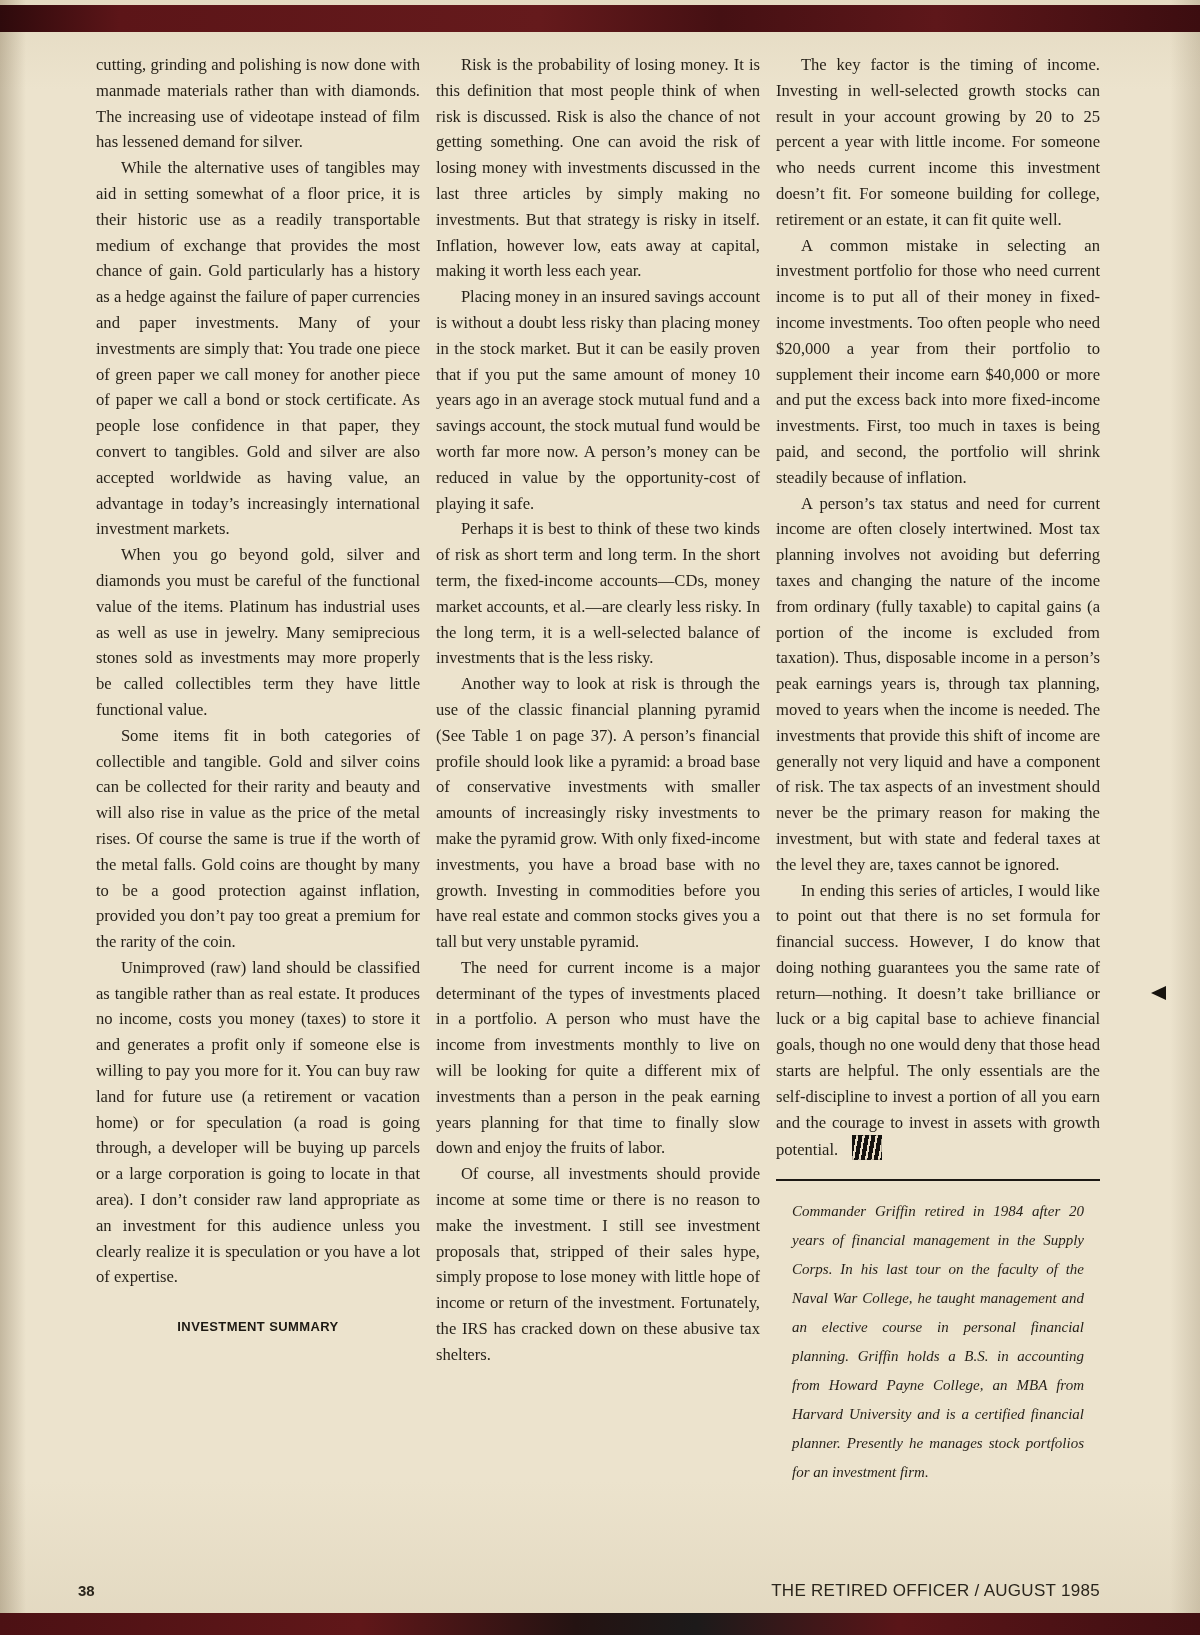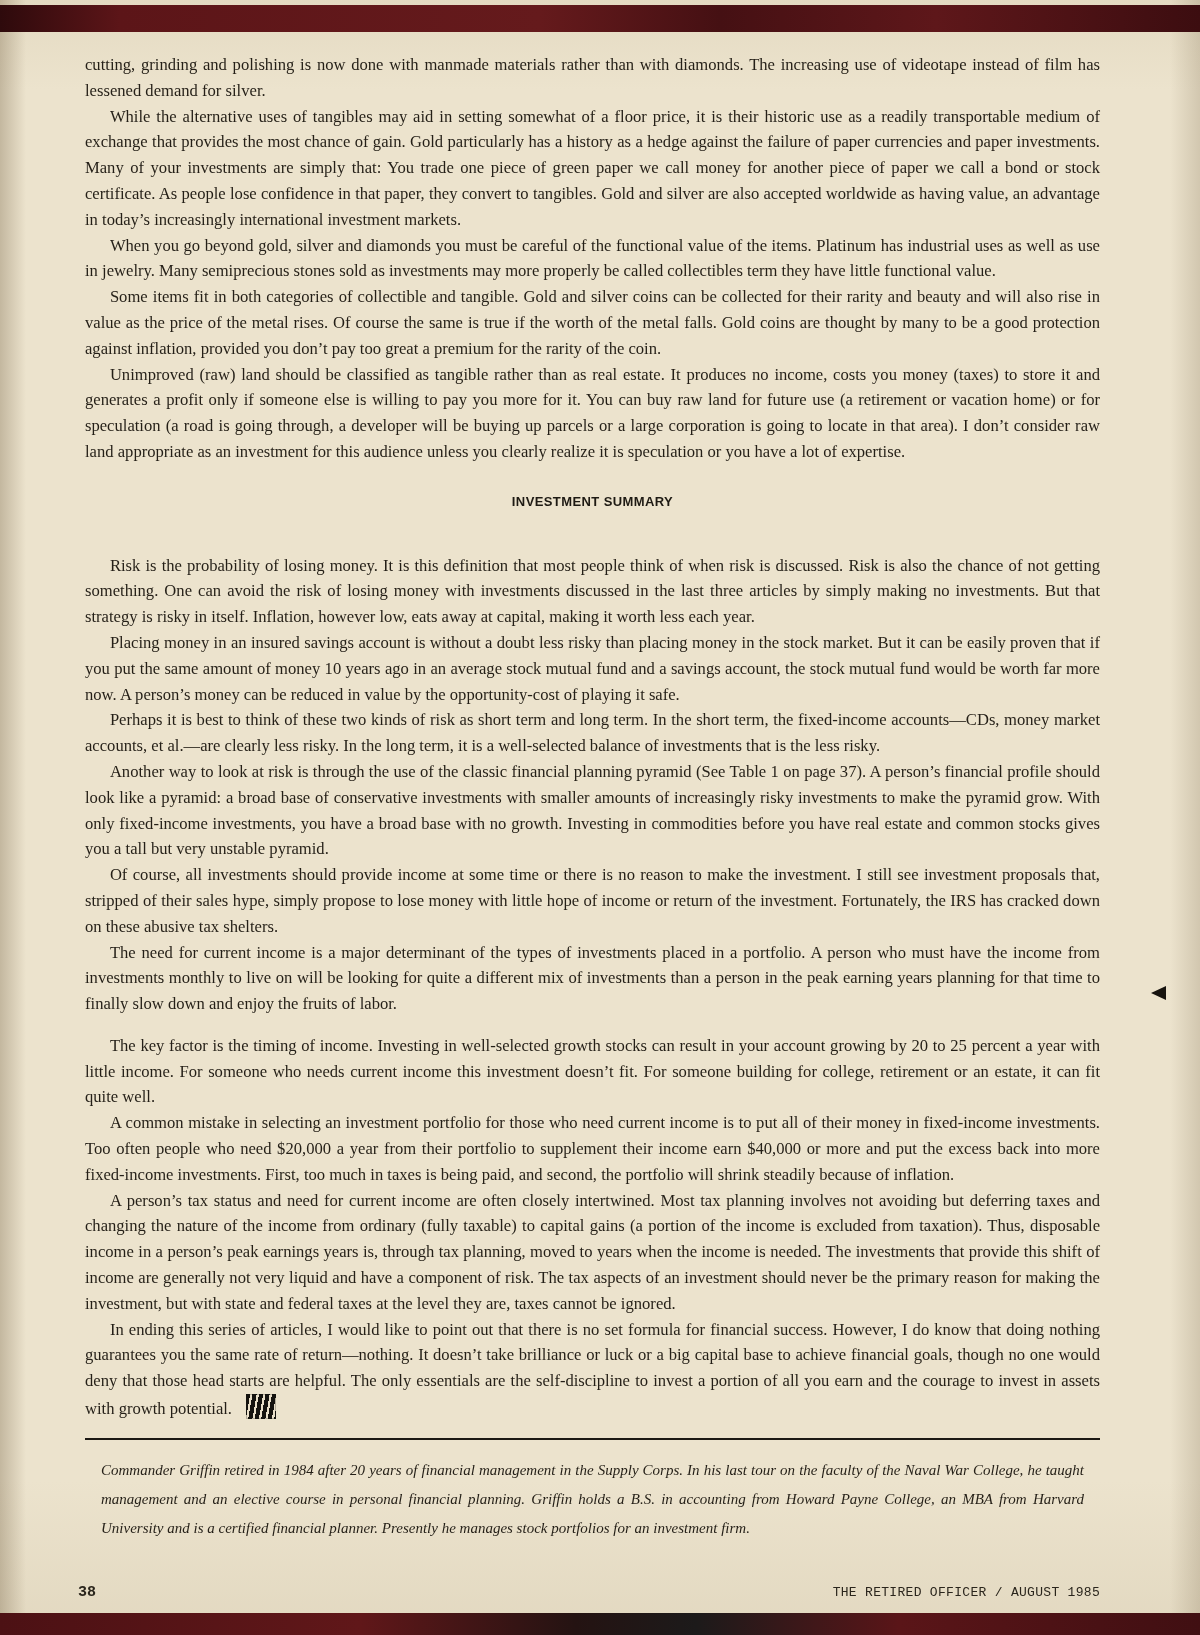--- a/index.html
+++ b/index.html
@@ -31,25 +31,24 @@
     background: linear-gradient(90deg, #2e0a0c 0, #5c1518 10%, #651a1c 45%, #451013 60%, #5e171a 78%, #3c0d10 100%);
   }
   .edge-bar.bottom {
     bottom: 0;
     height: 22px;
     background: linear-gradient(90deg, #4c1114 0, #601719 30%, #241312 48%, #1c1a1a 58%, #5a1518 75%, #400f12 100%);
   }
   .content {
     position: absolute;
     top: 52px;
-    left: 85px;
+    left: 96px;
     right: 100px;
     display: flex;
     gap: 16px;
-    flex-direction: column;
   }
   .col {
     flex: 1 1 0;
     min-width: 0;
     font-size: 16.6px;
     line-height: 25.8px;
     text-align: justify;
     hyphens: auto;
     -webkit-hyphens: auto;
   }
@@ -94,30 +93,30 @@
     line-height: 29px;
   }
   .footer {
     position: absolute;
     left: 78px;
     right: 100px;
     bottom: 34px;
     display: flex;
     justify-content: space-between;
     align-items: baseline;
-    font-family: Liberation Mono, monospace;
+    font-family: Liberation Sans, sans-serif;
     color: #2a251c;
     margin-top: 16px;
   }
   .footer .pagenum {
     font-size: 15px;
     font-weight: bold;
   }
   .footer .magname {
-    font-size: 13px;
+    font-size: 17px;
     letter-spacing: .3px;
   }
   .margin-arrow {
     position: absolute;
     right: 34px;
     top: 986px;
     width: 0;
     height: 0;
     border-top: 7px solid transparent;
     border-bottom: 7px solid transparent;
@@ -140,22 +139,22 @@
       <p>Some items fit in both categories of collectible and tangible. Gold and silver coins can be collected for their rarity and beauty and will also rise in value as the price of the metal rises. Of course the same is true if the worth of the metal falls. Gold coins are thought by many to be a good protection against inflation, provided you don’t pay too great a premium for the rarity of the coin.</p>
       <p>Unimproved (raw) land should be classified as tangible rather than as real estate. It produces no income, costs you money (taxes) to store it and generates a profit only if someone else is willing to pay you more for it. You can buy raw land for future use (a retirement or vacation home) or for speculation (a road is going through, a developer will be buying up parcels or a large corporation is going to locate in that area). I don’t consider raw land appropriate as an investment for this audience unless you clearly realize it is speculation or you have a lot of expertise.</p>
       <h2 class="section-heading">INVESTMENT SUMMARY</h2>
     </div>
 
     <div class="col">
       <p>Risk is the probability of losing money. It is this definition that most people think of when risk is discussed. Risk is also the chance of not getting something. One can avoid the risk of losing money with investments discussed in the last three articles by simply making no investments. But that strategy is risky in itself. Inflation, however low, eats away at capital, making it worth less each year.</p>
       <p>Placing money in an insured savings account is without a doubt less risky than placing money in the stock market. But it can be easily proven that if you put the same amount of money 10 years ago in an average stock mutual fund and a savings account, the stock mutual fund would be worth far more now. A person’s money can be reduced in value by the opportunity-cost of playing it safe.</p>
       <p>Perhaps it is best to think of these two kinds of risk as short term and long term. In the short term, the fixed-income accounts—CDs, money market accounts, et al.—are clearly less risky. In the long term, it is a well-selected balance of investments that is the less risky.</p>
       <p>Another way to look at risk is through the use of the classic financial planning pyramid (See Table 1 on page 37). A person’s financial profile should look like a pyramid: a broad base of conservative investments with smaller amounts of increasingly risky investments to make the pyramid grow. With only fixed-income investments, you have a broad base with no growth. Investing in commodities before you have real estate and common stocks gives you a tall but very unstable pyramid.</p>
+      <p>The need for current income is a major determinant of the types of investments placed in a portfolio. A person who must have the income from investments monthly to live on will be looking for quite a different mix of investments than a person in the peak earning years planning for that time to finally slow down and enjoy the fruits of labor.</p>
       <p>Of course, all investments should provide income at some time or there is no reason to make the investment. I still see investment proposals that, stripped of their sales hype, simply propose to lose money with little hope of income or return of the investment. Fortunately, the IRS has cracked down on these abusive tax shelters.</p>
-      <p>The need for current income is a major determinant of the types of investments placed in a portfolio. A person who must have the income from investments monthly to live on will be looking for quite a different mix of investments than a person in the peak earning years planning for that time to finally slow down and enjoy the fruits of labor.</p>
     </div>
 
     <div class="col">
       <p>The key factor is the timing of income. Investing in well-selected growth stocks can result in your account growing by 20 to 25 percent a year with little income. For someone who needs current income this investment doesn’t fit. For someone building for college, retirement or an estate, it can fit quite well.</p>
       <p>A common mistake in selecting an investment portfolio for those who need current income is to put all of their money in fixed-income investments. Too often people who need $20,000 a year from their portfolio to supplement their income earn $40,000 or more and put the excess back into more fixed-income investments. First, too much in taxes is being paid, and second, the portfolio will shrink steadily because of inflation.</p>
       <p>A person’s tax status and need for current income are often closely intertwined. Most tax planning involves not avoiding but deferring taxes and changing the nature of the income from ordinary (fully taxable) to capital gains (a portion of the income is excluded from taxation). Thus, disposable income in a person’s peak earnings years is, through tax planning, moved to years when the income is needed. The investments that provide this shift of income are generally not very liquid and have a component of risk. The tax aspects of an investment should never be the primary reason for making the investment, but with state and federal taxes at the level they are, taxes cannot be ignored.</p>
       <p>
         <span>In ending this series of articles, I would like to point out that there is no set formula for financial success. However, I do know that doing nothing guarantees you the same rate of return—nothing. It doesn’t take brilliance or luck or a big capital base to achieve financial goals, though no one would deny that those head starts are helpful. The only essentials are the self-discipline to invest a portion of all you earn and the courage to invest in assets with growth potential.</span>
         <span class="endmark"></span>
       </p>

